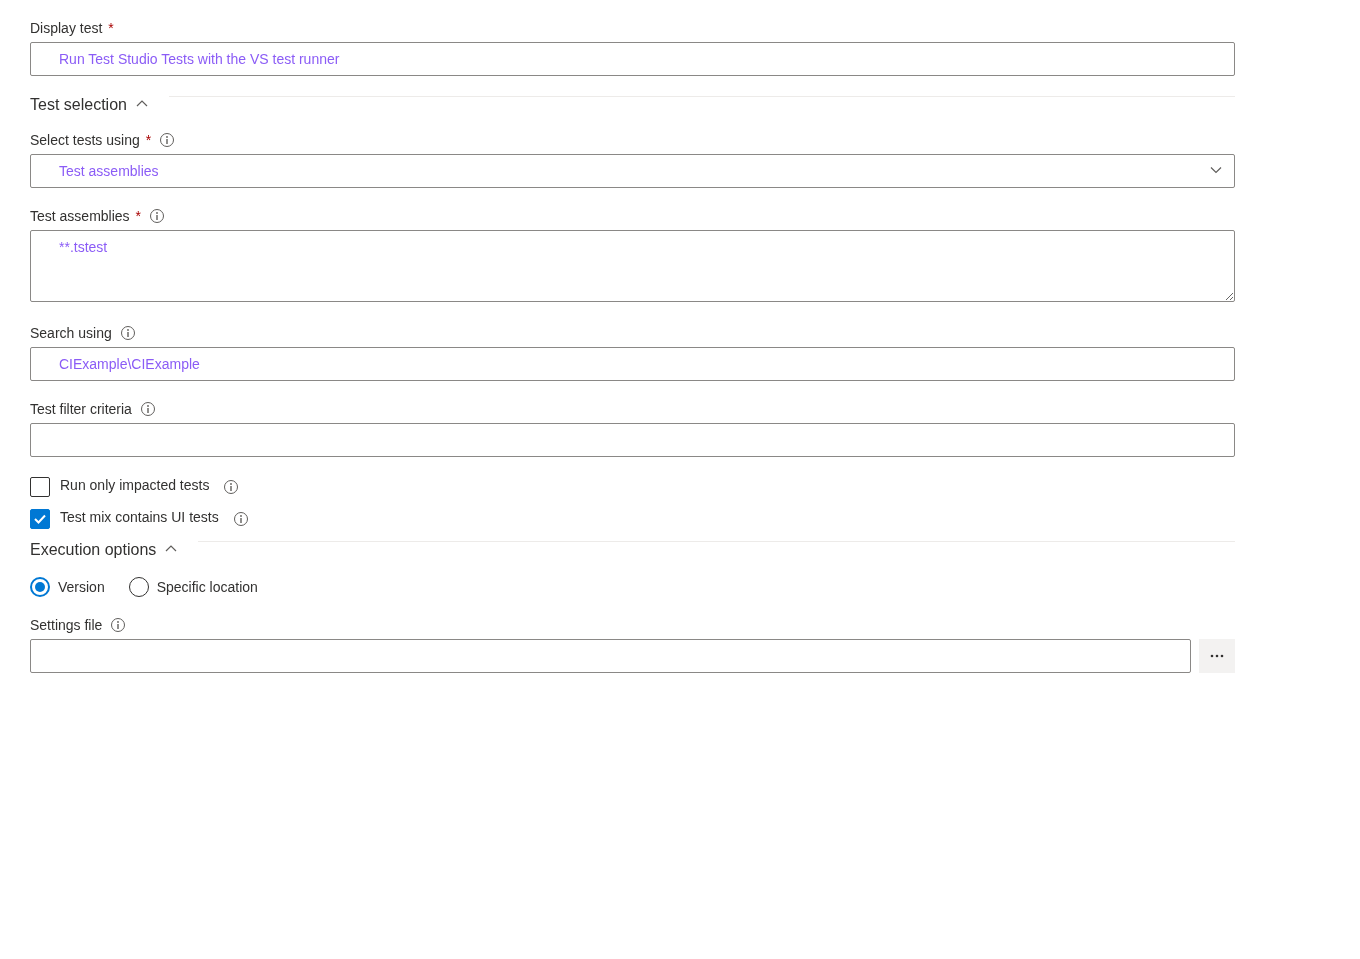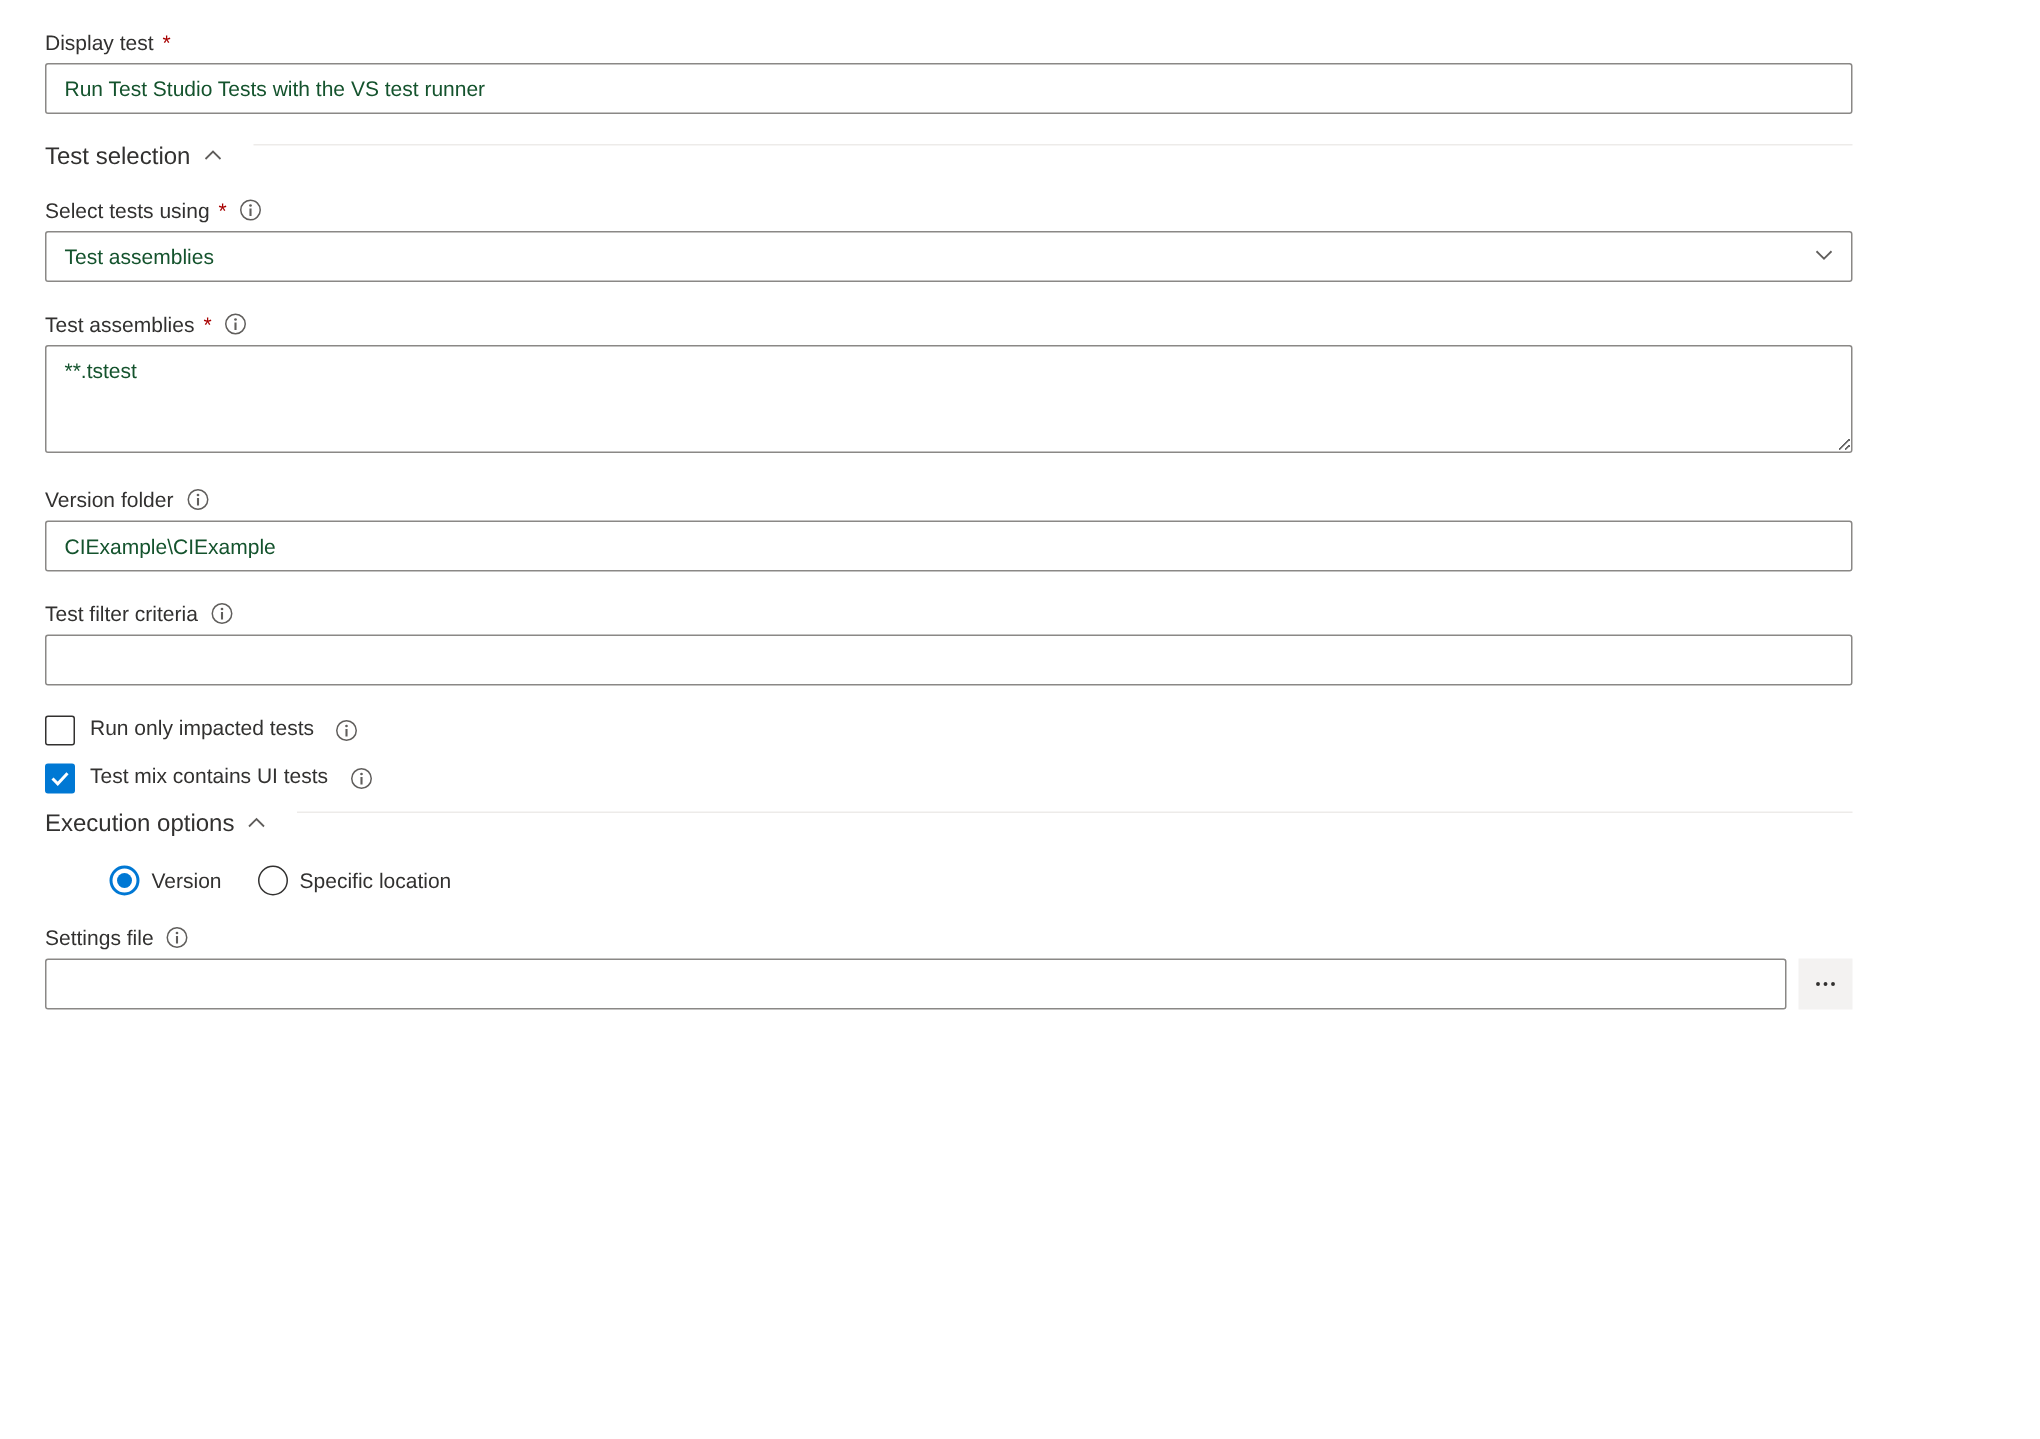--- a/index.html
+++ b/index.html
@@ -22,26 +22,26 @@
     .required { color: #a80000; margin-left: 2px; }
     .info-icon {
       display: inline-flex;
       align-items: center;
       justify-content: center;
       margin-left: 4px;
       color: #605e5c;
     }
     .text-input, .select-input, .textarea-input {
       width: 100%;
-      padding: 8px 12px;
+      padding: 8px 28px;
       border: 1px solid #8a8886;
       border-radius: 2px;
       font-family: inherit;
       font-size: 14px;
-      color: #14532d;
+      color: #8b5cf6;
       background: #fff;
       outline: none;
     }
     .textarea-input {
       resize: vertical;
       min-height: 72px;
     }
     .select-input {
       appearance: none;
       padding-right: 36px;
@@ -104,21 +104,20 @@
     }
     .checkbox-label {
       font-size: 14px;
       color: #323130;
     }
     .radio-row {
       display: flex;
       align-items: center;
       gap: 24px;
       margin-top: 10px;
-      margin-left: 43px;
     }
     .radio-option {
       display: flex;
       align-items: center;
       gap: 8px;
       cursor: pointer;
     }
     .radio {
       width: 20px;
       height: 20px;
@@ -240,21 +239,21 @@
         <svg width="16" height="16" viewBox="0 0 16 16">
             <use href="#svg-info"></use>
           </svg>
       </span>
     </div>
     <textarea class="textarea-input" style="">**.tstest</textarea>
   </div>
 
   <div class="field-group">
     <div class="field-label">
-      <span>Version folder</span>
+      <span>Search using</span>
       <span class="info-icon">
         <svg width="16" height="16" viewBox="0 0 16 16">
             <use href="#svg-info"></use>
           </svg>
       </span>
     </div>
     <input type="text" class="text-input" value="CIExample\CIExample" style="">
   </div>
 
   <div class="field-group">

